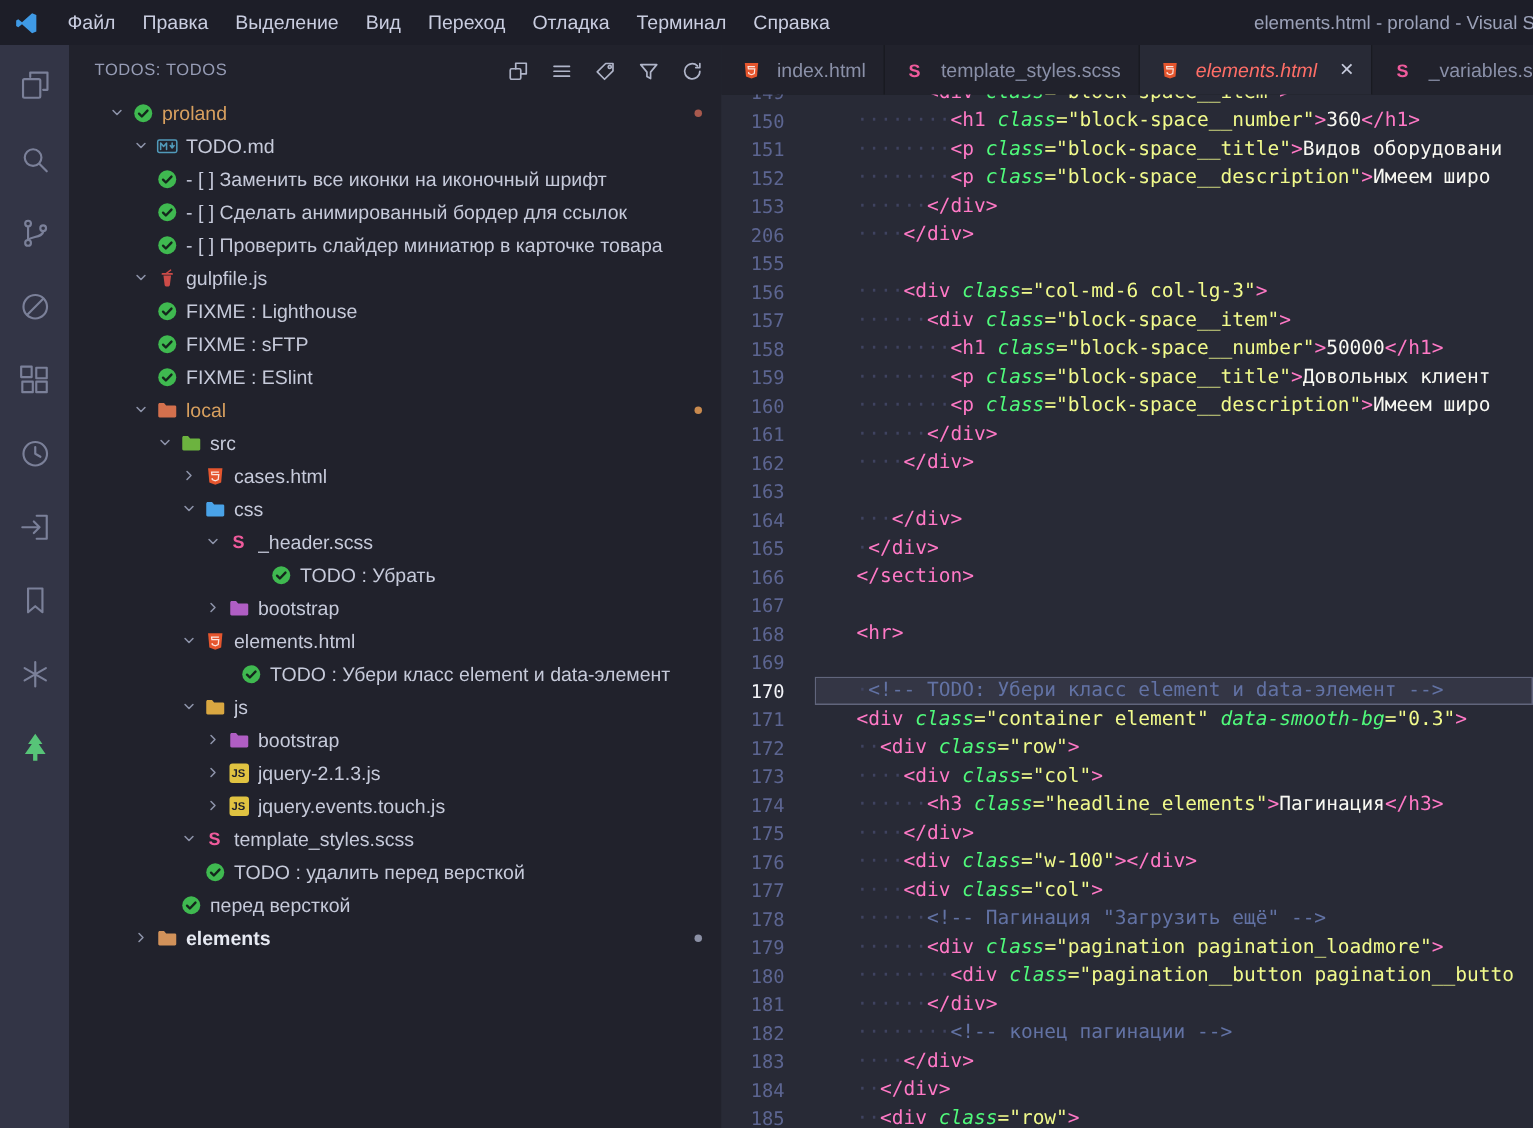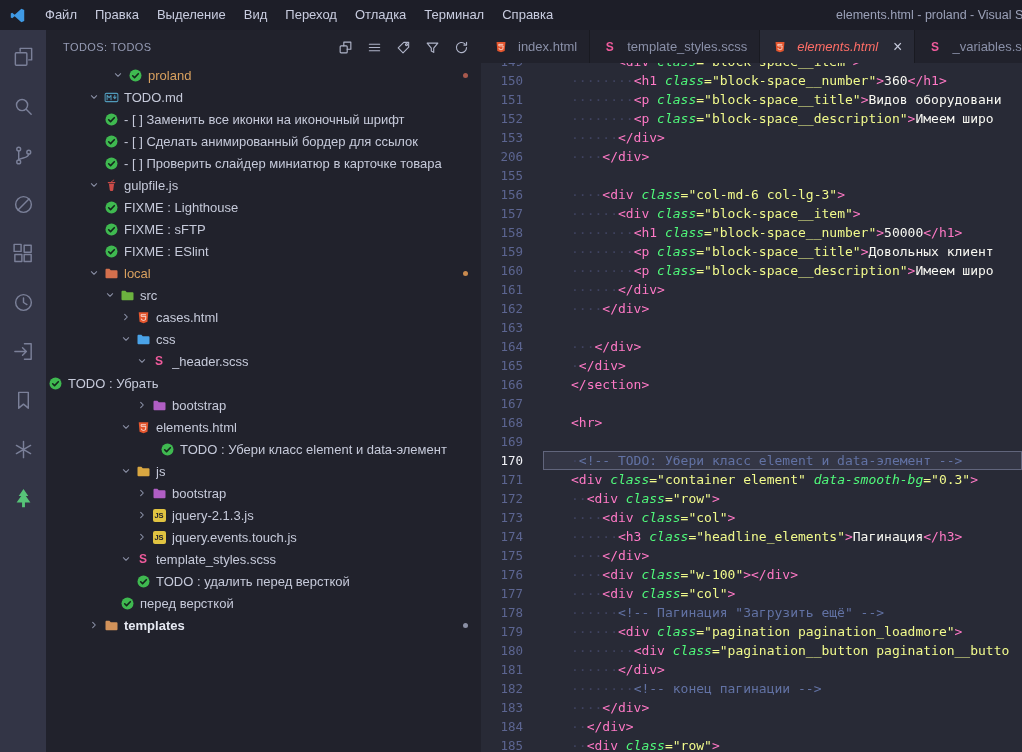--- a/index.html
+++ b/index.html
@@ -177,21 +177,21 @@
           </svg>
         </span>
         <span class="hicon">
           <svg viewBox="0 0 16 16" fill="none" stroke="currentColor" stroke-width="1.2" stroke-linecap="round" stroke-linejoin="round">
             <path d="M13.4 8a5.4 5.4 0 1 1-1.7-3.9M13.4 2.5v2.9h-2.9"></path>
           </svg>
         </span>
       </span>
   </div>
   <div class="tree">
-      <div class="tree-row" style="padding-left: 24px; margin-left: 40px;">
+      <div class="tree-row" style="padding-left: 24px;">
         <span class="chev">
           <svg viewBox="0 0 16 16" fill="none" stroke="currentColor" stroke-width="1.2" stroke-linecap="round" stroke-linejoin="round">
             <path d="M5 6.5l3 3 3-3"></path>
           </svg>
         </span>
         <span class="tree-icon">
           <svg viewBox="0 0 16 16">
             <circle cx="8" cy="8" r="6.4" fill="#3fb950"></circle>
             <path d="M5 8.3l2 2 4-4.2" stroke="#14261c" stroke-width="1.7" fill="none" stroke-linecap="round" stroke-linejoin="round"></path>
           </svg>
@@ -340,21 +340,21 @@
         <span class="chev">
           <svg viewBox="0 0 16 16" fill="none" stroke="currentColor" stroke-width="1.2" stroke-linecap="round" stroke-linejoin="round">
             <path d="M5 6.5l3 3 3-3"></path>
           </svg>
         </span>
         <span class="tree-icon">
           <span class="fi-scss">S</span>
         </span>
         <span class="tree-label">_header.scss</span>
       </div>
-      <div class="tree-row" style="">
+      <div class="tree-row" style="padding-left: 104px; margin-left: 28px;">
         <span class="tree-icon">
           <svg viewBox="0 0 16 16">
             <circle cx="8" cy="8" r="6.4" fill="#3fb950"></circle>
             <path d="M5 8.3l2 2 4-4.2" stroke="#14261c" stroke-width="1.7" fill="none" stroke-linecap="round" stroke-linejoin="round"></path>
           </svg>
         </span>
         <span class="tree-label">TODO : Убрать</span>
       </div>
       <div class="tree-row" style="padding-left: 88px;">
         <span class="chev">
@@ -473,21 +473,21 @@
         <span class="chev">
           <svg viewBox="0 0 16 16" fill="none" stroke="currentColor" stroke-width="1.2" stroke-linecap="round" stroke-linejoin="round">
             <path d="M6.5 5l3 3-3 3"></path>
           </svg>
         </span>
         <span class="tree-icon">
           <svg viewBox="0 0 16 16">
             <path d="M1.6 4c0-.6.5-1.1 1.1-1.1h3l1.5 1.7h6.2c.6 0 1 .4 1 1v6.5c0 .6-.4 1-1 1H2.6c-.6 0-1-.4-1-1z" fill="#d2925a"></path>
           </svg>
         </span>
-        <span class="tree-label" style="font-weight: 600; color: rgb(230, 233, 242);">templates</span>
+        <span class="tree-label" style="font-weight: 600; color: rgb(230, 233, 242);">elements</span>
         <span class="row-dot" style="background: rgb(139, 144, 165);"></span>
       </div>
     </div>
 </div>
 
 <div class="editor">
   <div class="tabbar">
       <div class="tab">
         <span class="tab-icon">
           <svg viewBox="0 0 16 16">

